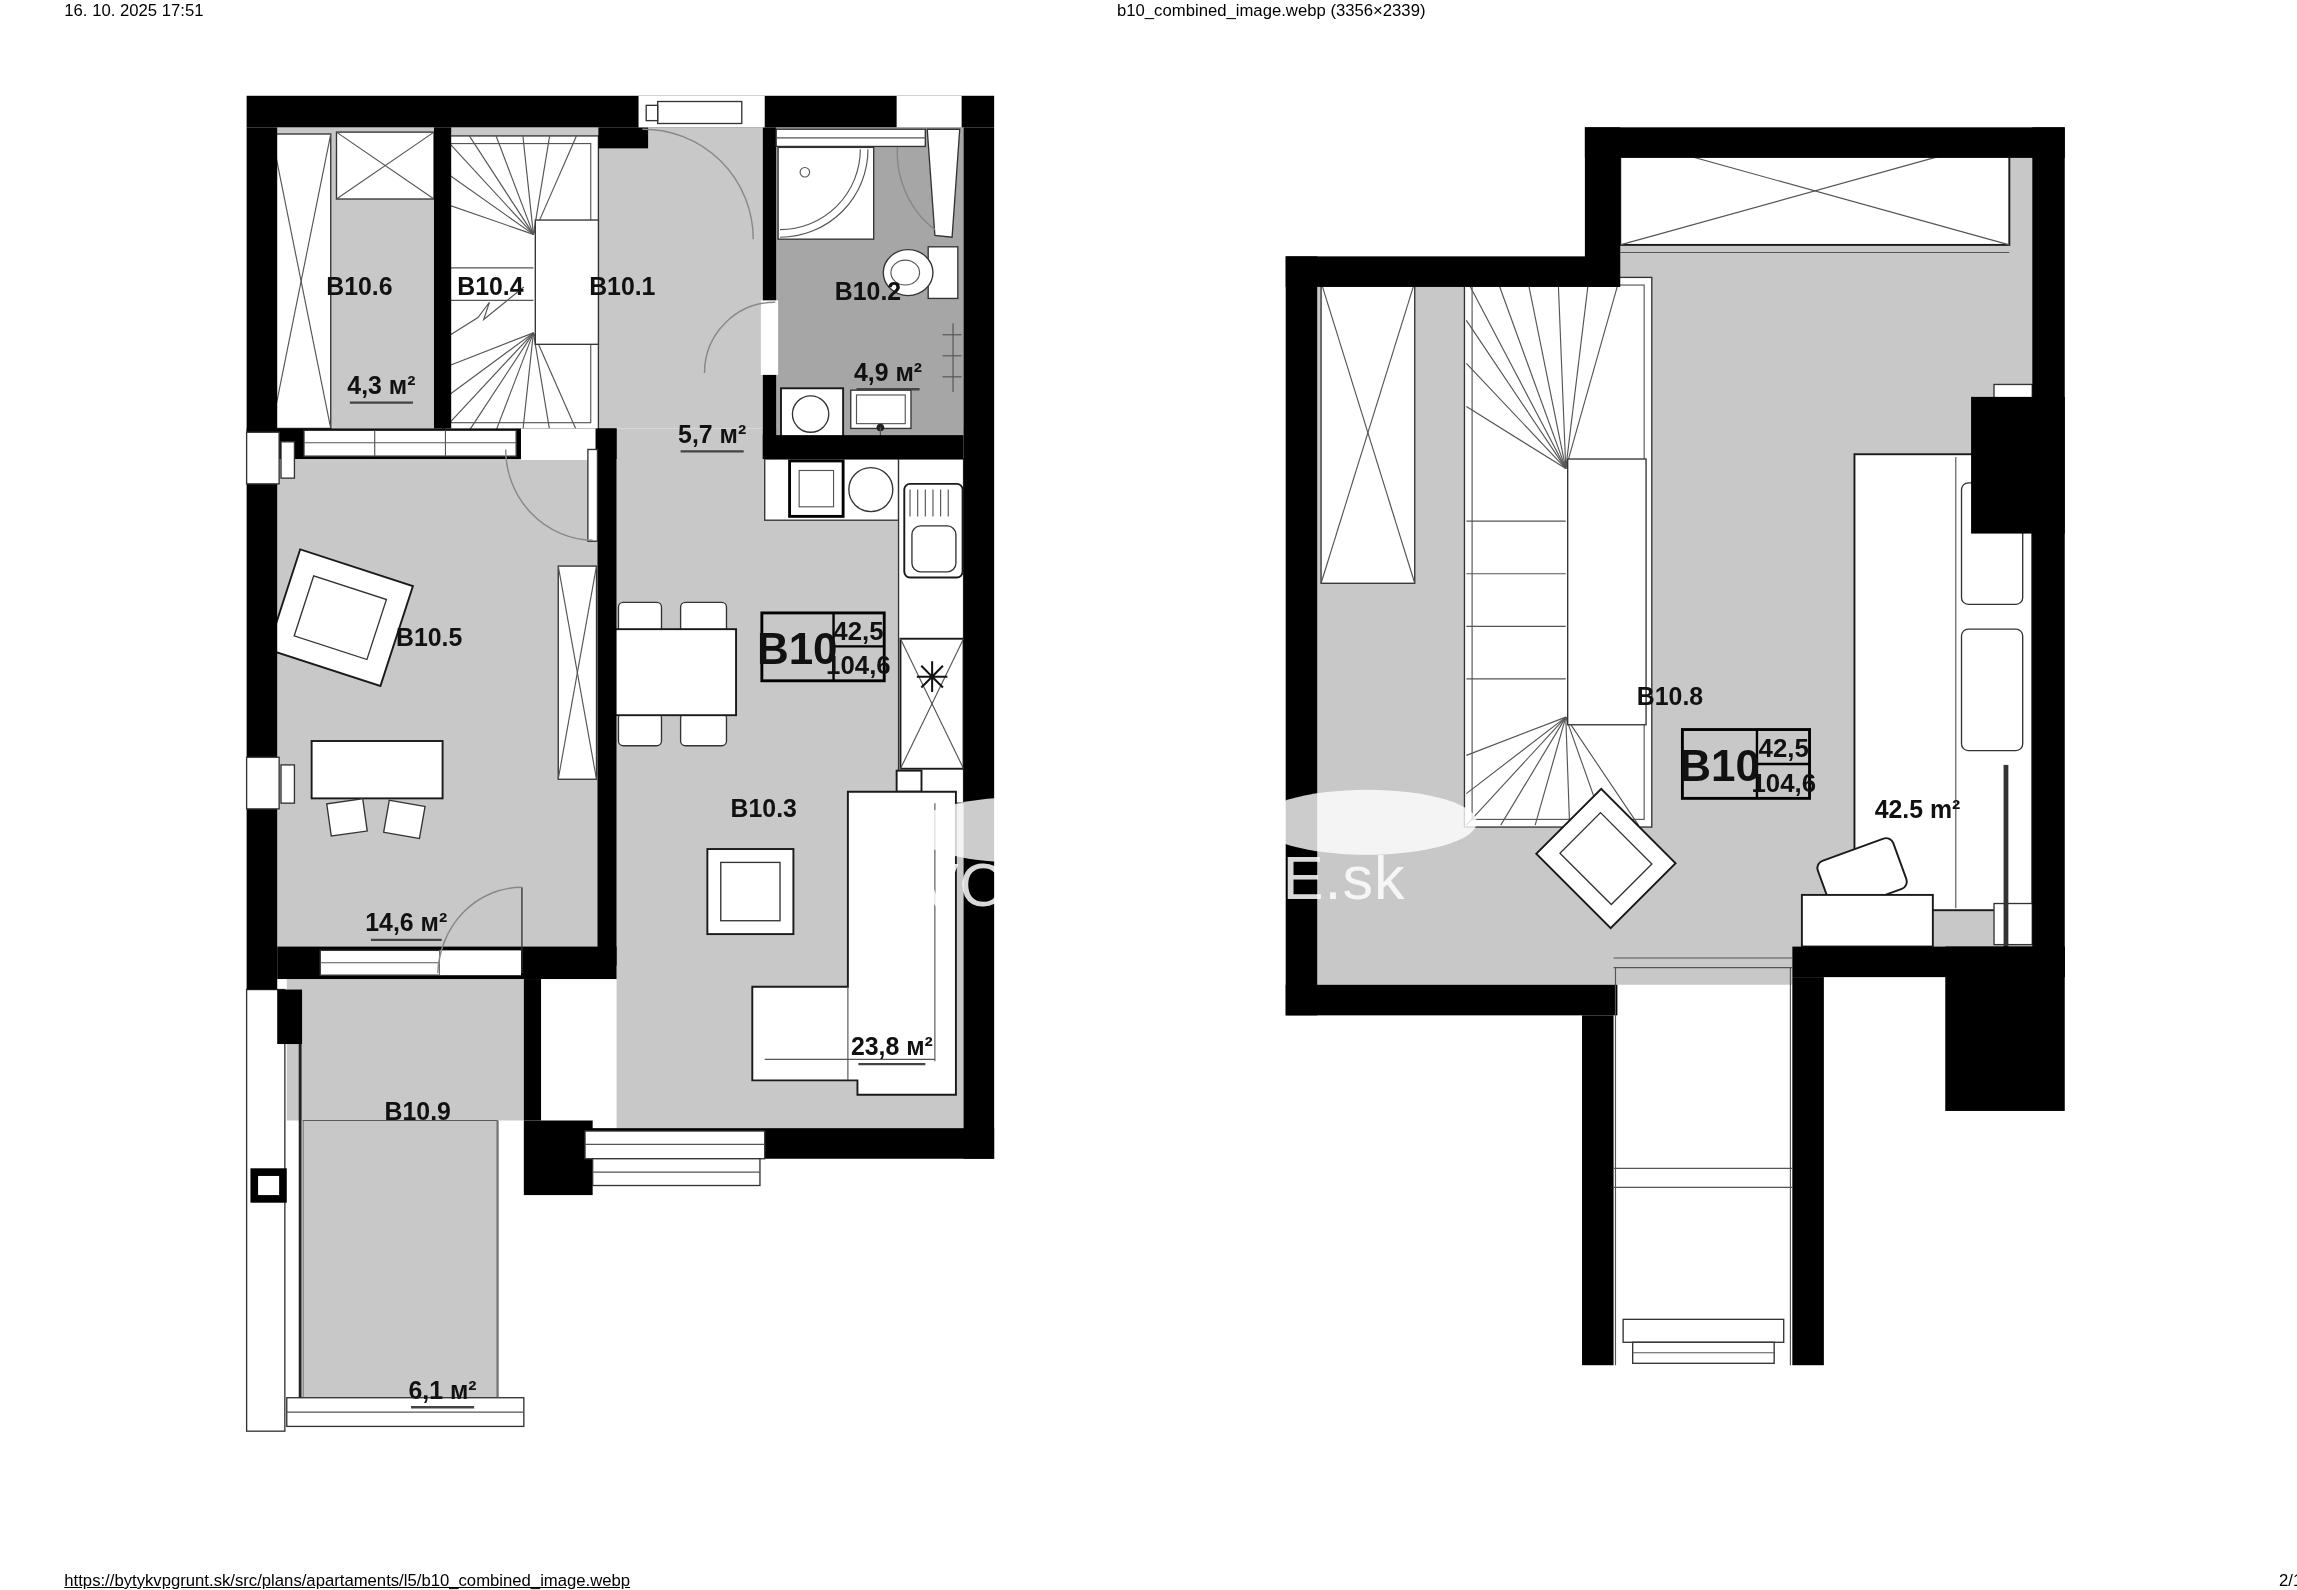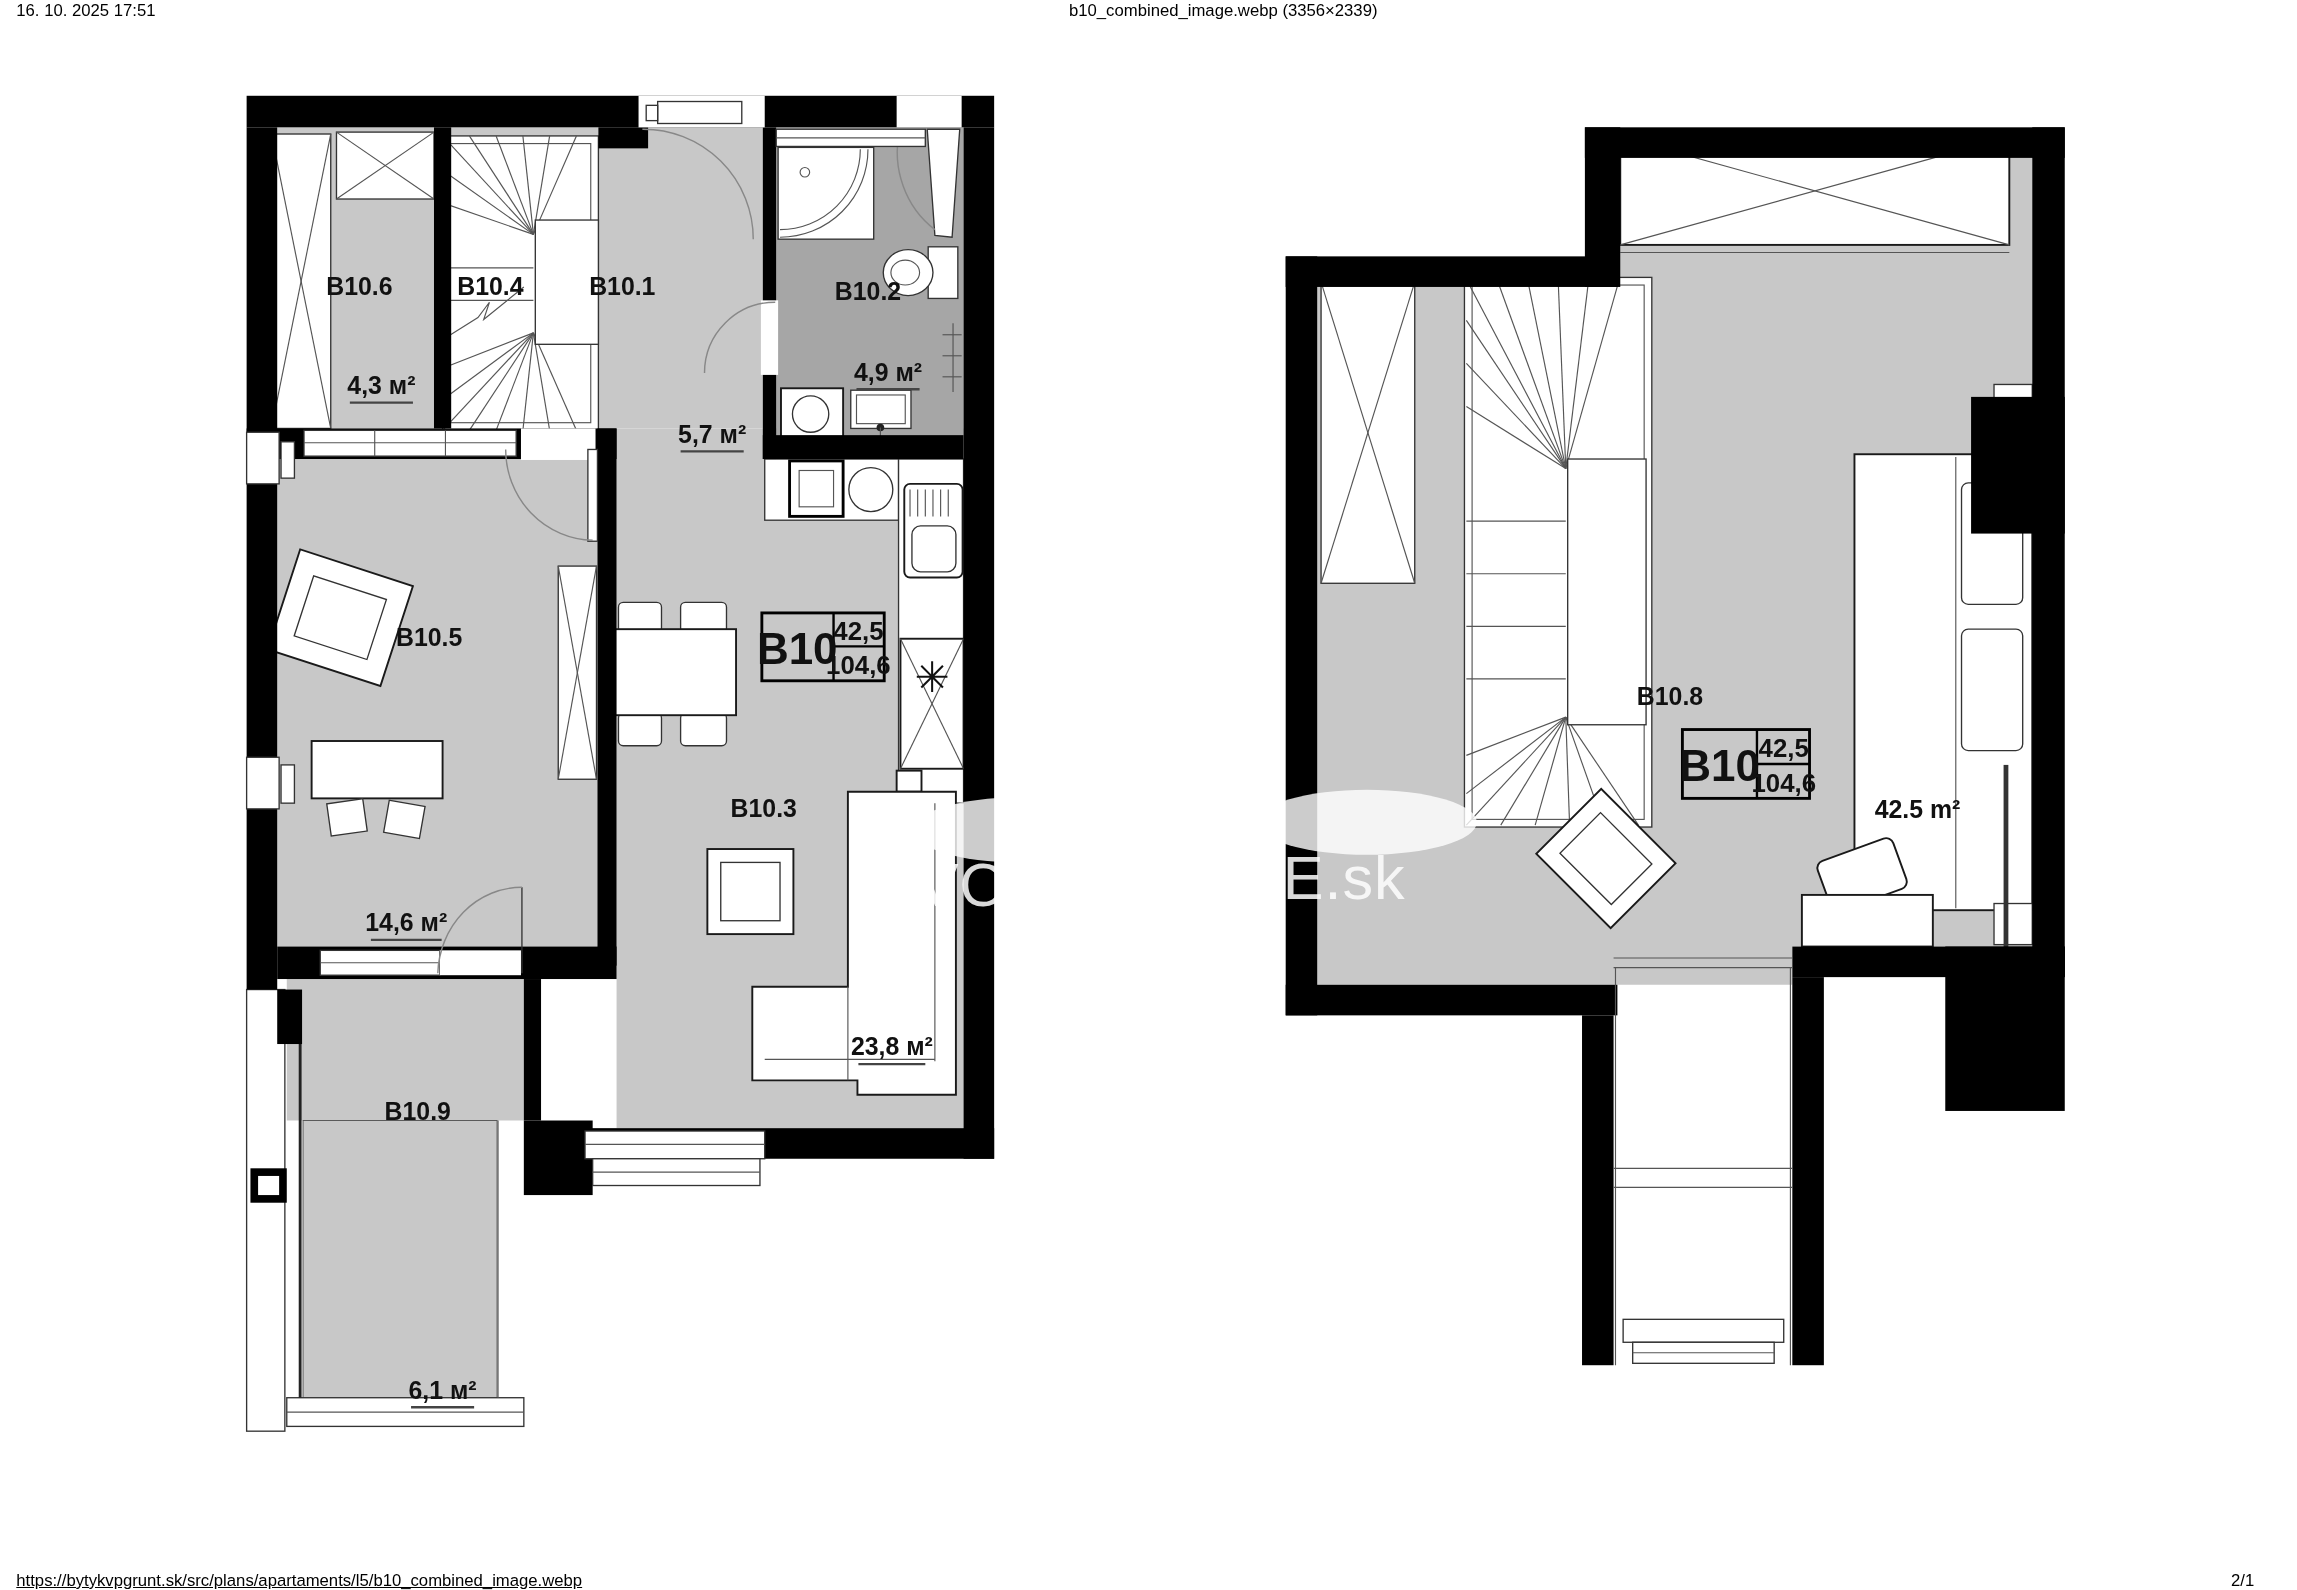--- a/index.html
+++ b/index.html
@@ -1,18 +1,18 @@
 <!DOCTYPE html>
 <html><head>
 <meta charset="utf-8">
 <style>
   html,body{margin:0;padding:0;background:#fff;}
   .page{position:relative;width:2298px;height:1591px;background:#ffffff;
         font-family:"Liberation Sans",sans-serif;color:#000;overflow:hidden;}
-  .hdr{position:absolute;font-size:16.7px;line-height:19px;white-space:nowrap;color:#000;}
+  .hdr{position:absolute;font-size:16.7px;line-height:19px;white-space:nowrap;color:#000;margin-left:48px;}
   #dt{left:16.3px;top:1px;}
   #ttl{left:1069px;top:1px;}
   #url{left:16.3px;top:1571px;text-decoration:underline;}
   #pg{left:2231px;top:1571px;}
   svg text{font-family:"Liberation Sans",sans-serif;}
   .lbl{font-size:26px;font-weight:bold;fill:#111;}
   .area{font-size:26px;font-weight:bold;fill:#111;}
   .big{font-size:46px;font-weight:bold;fill:#111;}
   .mid{font-size:27px;font-weight:bold;fill:#111;}
   .ast{font-size:44px;fill:#111;}

